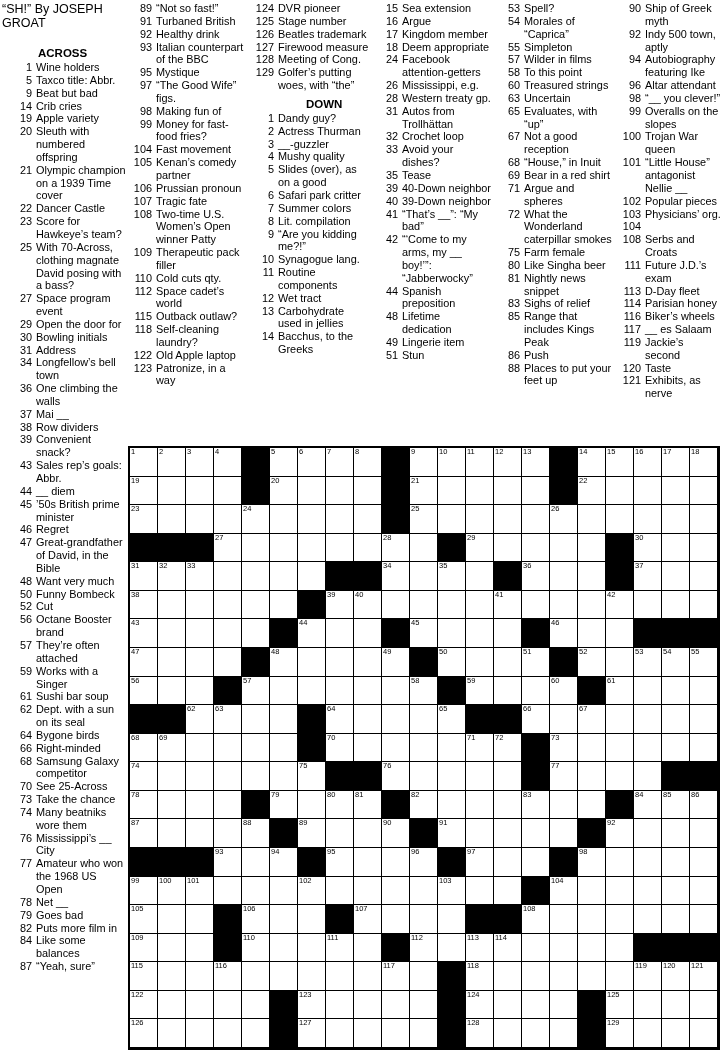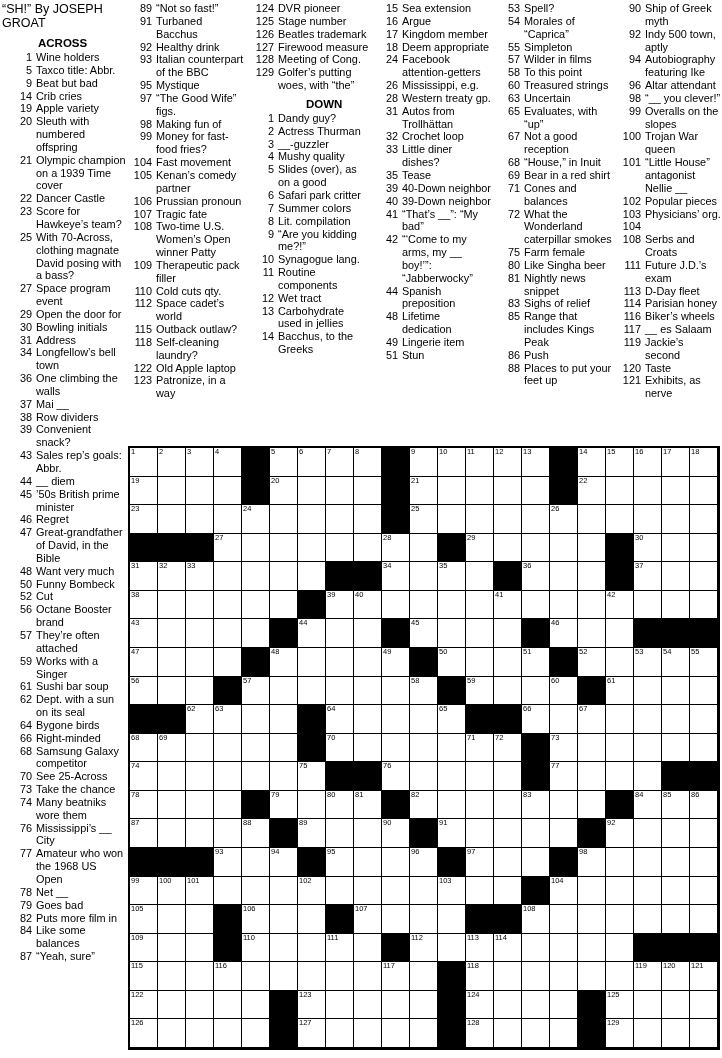--- a/index.html
+++ b/index.html
@@ -8,21 +8,21 @@
     font-family:"Liberation Sans", sans-serif;overflow:hidden;
   }
   .col{position:absolute;top:2px;}
   #col1{left:2px;width:124px;height:1054px;}
   #col2{left:128px;width:118px;height:444px;}
   #col3{left:250px;width:119px;height:444px;}
   #col4{left:374px;width:118px;height:444px;}
   #col5{left:496px;width:118px;height:444px;}
   #col6{left:617px;width:104px;height:444px;}
   .title{font-weight:normal;font-size:12.5px;line-height:14px;}
-  .section-hdr{font-weight:bold;font-size:11.5px;line-height:13px;margin-top:7px;margin-bottom:1px;}
+  .section-hdr{font-weight:bold;font-size:11.5px;line-height:13px;margin-top:17px;margin-bottom:1px;}
   #col1 .section-hdr{padding-left:36px;}
   #col3 .section-hdr{padding-left:56px;margin-top:6px;}
   .clue{display:flex;font-size:10.9px;line-height:12.85px;}
   .cn{flex:none;width:30px;text-align:right;padding-right:4px;}
   .col-n .cn{width:24px;}
   .ct{flex:1;}
   #grid{
     position:absolute;left:128px;top:446px;width:592px;height:604px;
     display:grid;grid-template-columns:repeat(21,1fr);grid-template-rows:repeat(21,1fr);
     border:2px solid #000;background:#fff;box-sizing:border-box;z-index:5;
@@ -225,21 +225,21 @@
 </div>
 
 <div class="col col-n" id="col2">
   <div id="col2-clues">
       <div class="clue">
         <span class="cn">89</span>
         <span class="ct">“Not so fast!”</span>
       </div>
       <div class="clue">
         <span class="cn">91</span>
-        <span class="ct">Turbaned Bacchus</span>
+        <span class="ct">Turbaned British</span>
       </div>
       <div class="clue">
         <span class="cn">92</span>
         <span class="ct">Healthy drink</span>
       </div>
       <div class="clue">
         <span class="cn">93</span>
         <span class="ct">Italian counterpart of the BBC</span>
       </div>
       <div class="clue">
@@ -430,21 +430,21 @@
       <div class="clue">
         <span class="cn">31</span>
         <span class="ct">Autos from Trollhättan</span>
       </div>
       <div class="clue">
         <span class="cn">32</span>
         <span class="ct">Crochet loop</span>
       </div>
       <div class="clue">
         <span class="cn">33</span>
-        <span class="ct">Little diner dishes?</span>
+        <span class="ct">Avoid your dishes?</span>
       </div>
       <div class="clue">
         <span class="cn">35</span>
         <span class="ct">Tease</span>
       </div>
       <div class="clue">
         <span class="cn">39</span>
         <span class="ct">40-Down neighbor</span>
       </div>
       <div class="clue">
@@ -519,21 +519,21 @@
       <div class="clue">
         <span class="cn">68</span>
         <span class="ct">“House,” in Inuit</span>
       </div>
       <div class="clue">
         <span class="cn">69</span>
         <span class="ct">Bear in a red shirt</span>
       </div>
       <div class="clue">
         <span class="cn">71</span>
-        <span class="ct">Cones and balances</span>
+        <span class="ct">Argue and spheres</span>
       </div>
       <div class="clue">
         <span class="cn">72</span>
         <span class="ct">What the Wonderland caterpillar smokes</span>
       </div>
       <div class="clue">
         <span class="cn">75</span>
         <span class="ct">Farm female</span>
       </div>
       <div class="clue">

